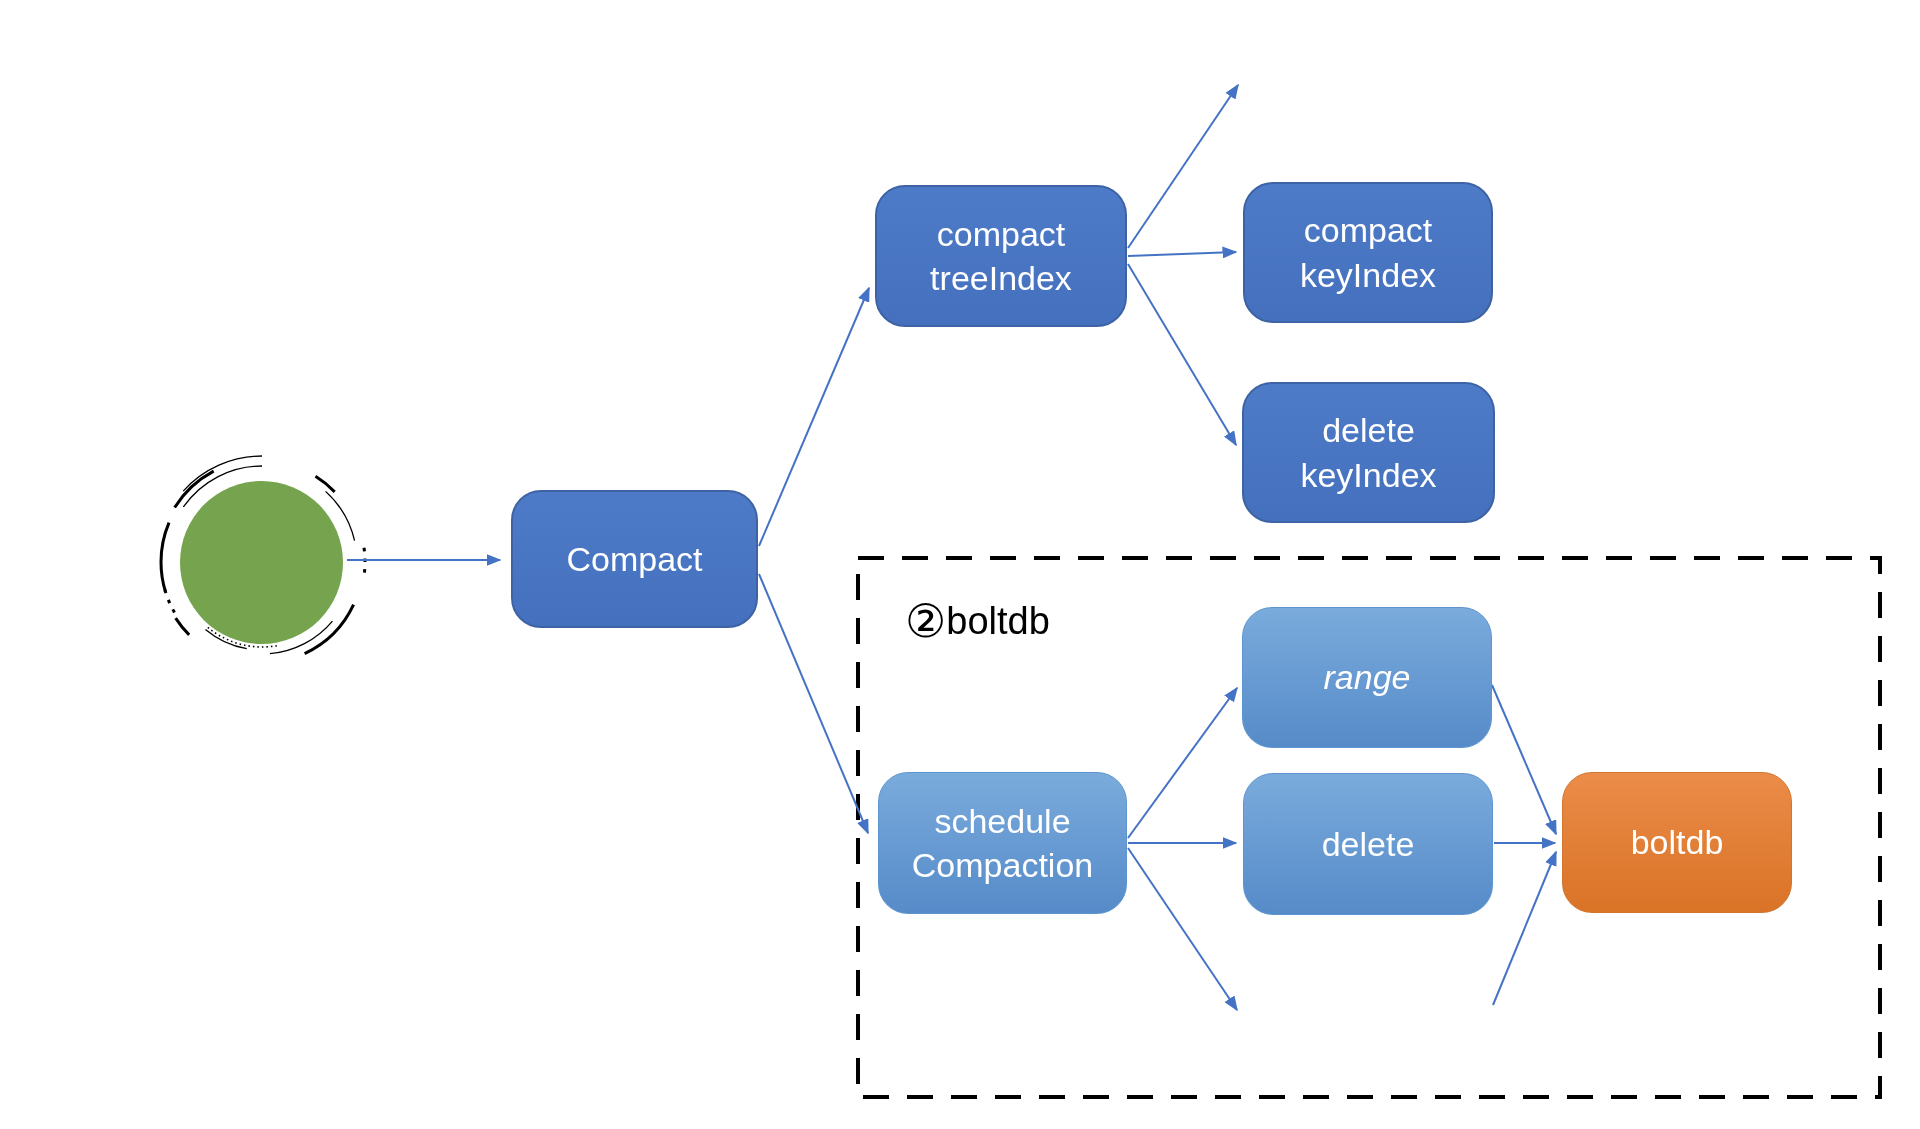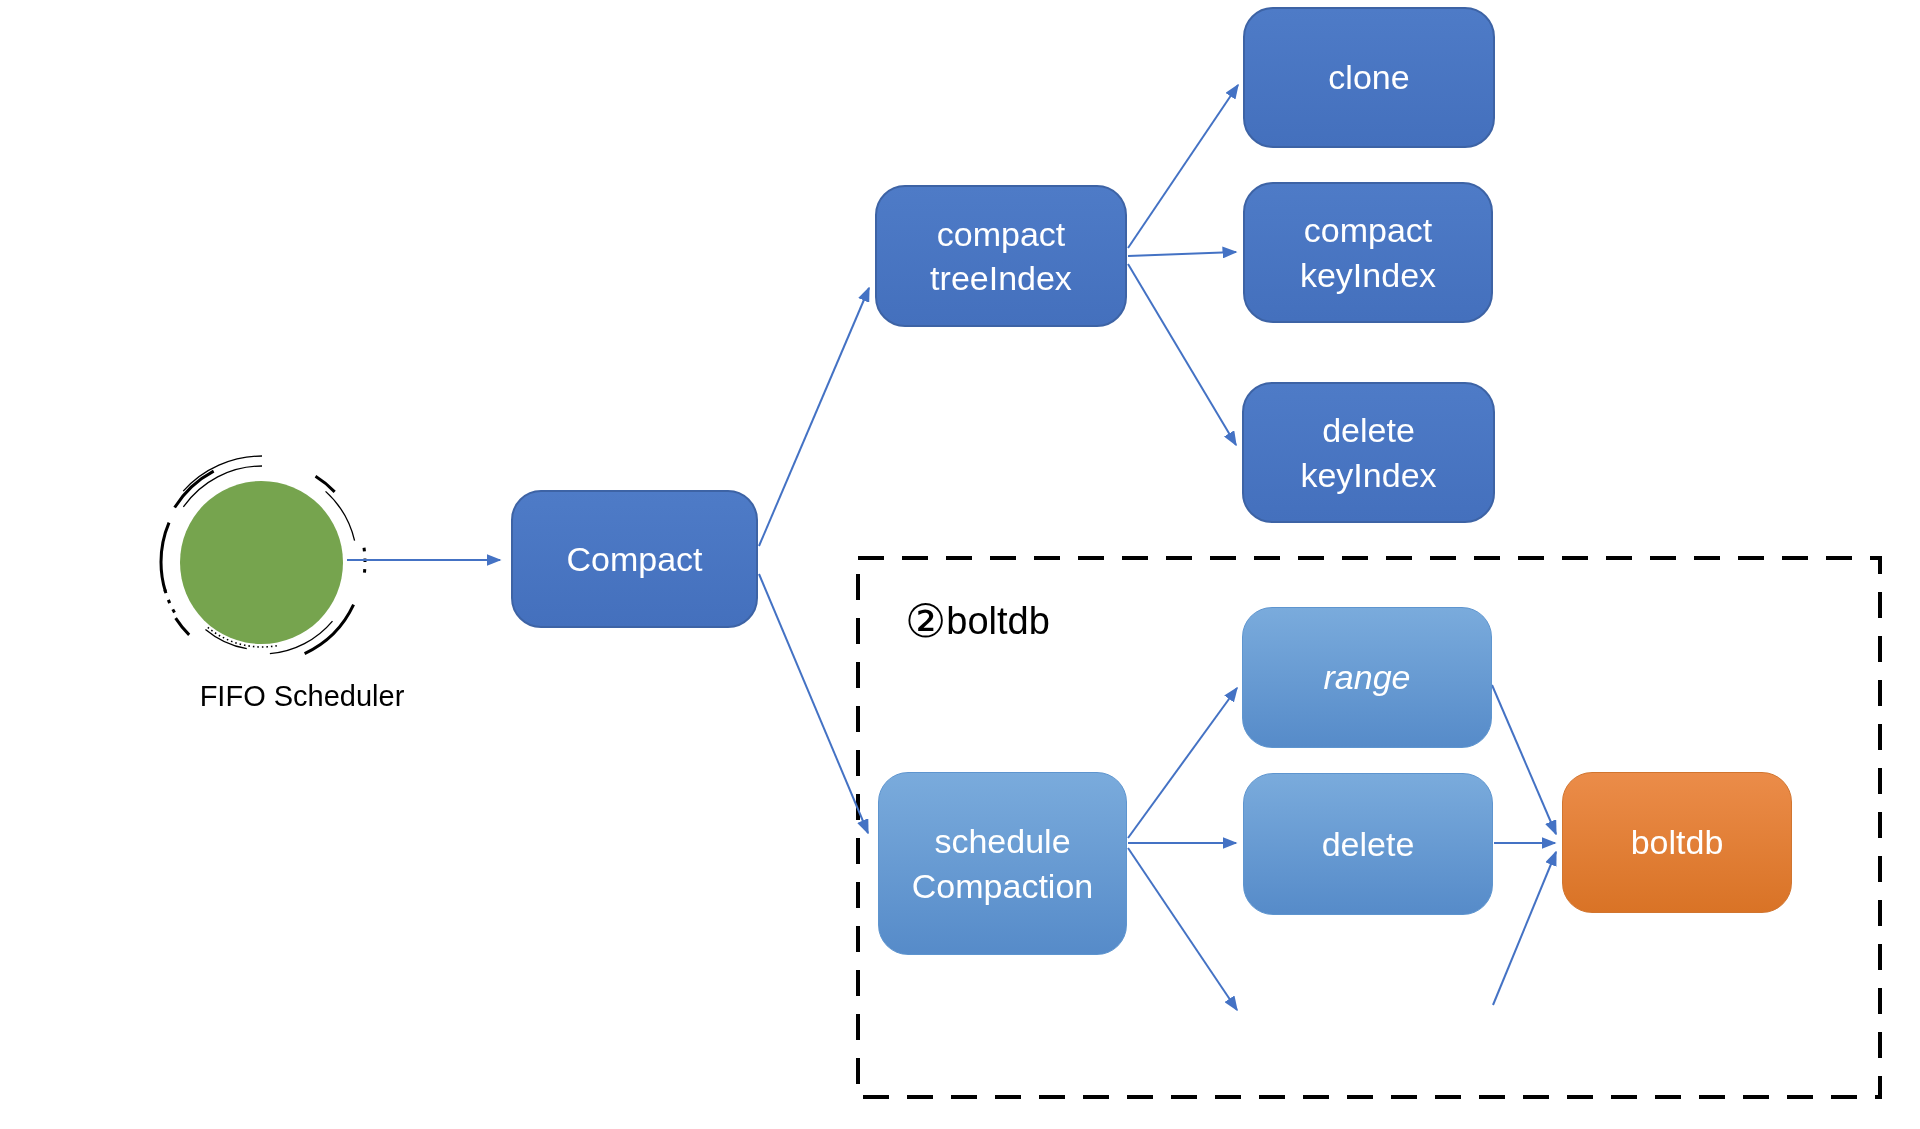--- a/index.html
+++ b/index.html
@@ -46,21 +46,21 @@
   .node.orange {
     background: linear-gradient(180deg, #EB8C49 0%, #D97326 100%);
     border: 1px solid #D1752F;
   }
   
   .n-compact     { left: 511px;  top: 490px; width: 247px; height: 138px; }
   .n-treeindex   { left: 875px;  top: 185px; width: 252px; height: 142px; }
   .n-clone       { left: 1243px; top: 7px;   width: 252px; height: 141px; }
   .n-keyindex    { left: 1243px; top: 182px; width: 250px; height: 141px; }
   .n-delkeyindex { left: 1242px; top: 382px; width: 253px; height: 141px; }
-  .n-schedule    { left: 878px;  top: 772px; width: 249px; height: 183px; }
+  .n-schedule    { left: 878px;  top: 772px; width: 249px; height: 142px; }
   .n-range       { left: 1242px; top: 607px; width: 250px; height: 141px; font-style: italic; }
   .n-delete      { left: 1243px; top: 773px; width: 250px; height: 142px; }
   .n-putfin      { left: 1243px; top: 948px; width: 250px; height: 139px; }
   .n-boltdb     { left: 1562px; top: 772px; width: 230px; height: 141px; }
 
   .scheduler-circle {
     position: absolute;
     left: 180px; top: 481px;
     width: 163px; height: 163px;
     border-radius: 50%;
@@ -130,39 +130,35 @@
       <line x1="1128" y1="838" x2="1237" y2="688" marker-end="url(#arrow)"></line>
       <line x1="1128" y1="843" x2="1236" y2="843" marker-end="url(#arrow)"></line>
       <line x1="1128" y1="848" x2="1237" y2="1010" marker-end="url(#arrow)"></line>
       <line x1="1492" y1="685" x2="1556" y2="834" marker-end="url(#arrow)"></line>
       <line x1="1494" y1="843" x2="1555" y2="843" marker-end="url(#arrow)"></line>
       <line x1="1493" y1="1005" x2="1556" y2="852" marker-end="url(#arrow)"></line>
     </g>
   </svg>
 
   <div class="scheduler-circle"></div>
-  <div class="fifo-label">FIFO Scheduler</div>
 
   <div class="group-label">
     <span class="group-number">②</span>
     <span class="group-name">boltdb</span>
   </div>
 
   <div class="node dark n-compact">
     <span class="node-label">Compact</span>
   </div>
 
   <div class="node dark n-treeindex">
     <span class="node-label">compact
 treeIndex</span>
   </div>
 
-  <div class="node dark n-clone">
-    <span class="node-label">clone</span>
-  </div>
 
   <div class="node dark n-keyindex">
     <span class="node-label">compact
 keyIndex</span>
   </div>
 
   <div class="node dark n-delkeyindex">
     <span class="node-label">delete
 keyIndex</span>
   </div>

